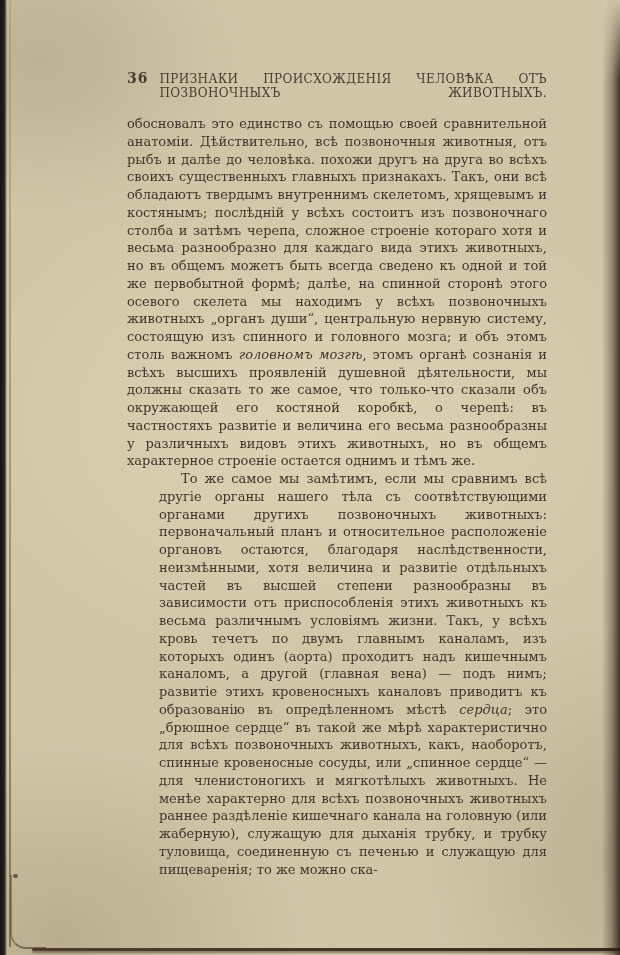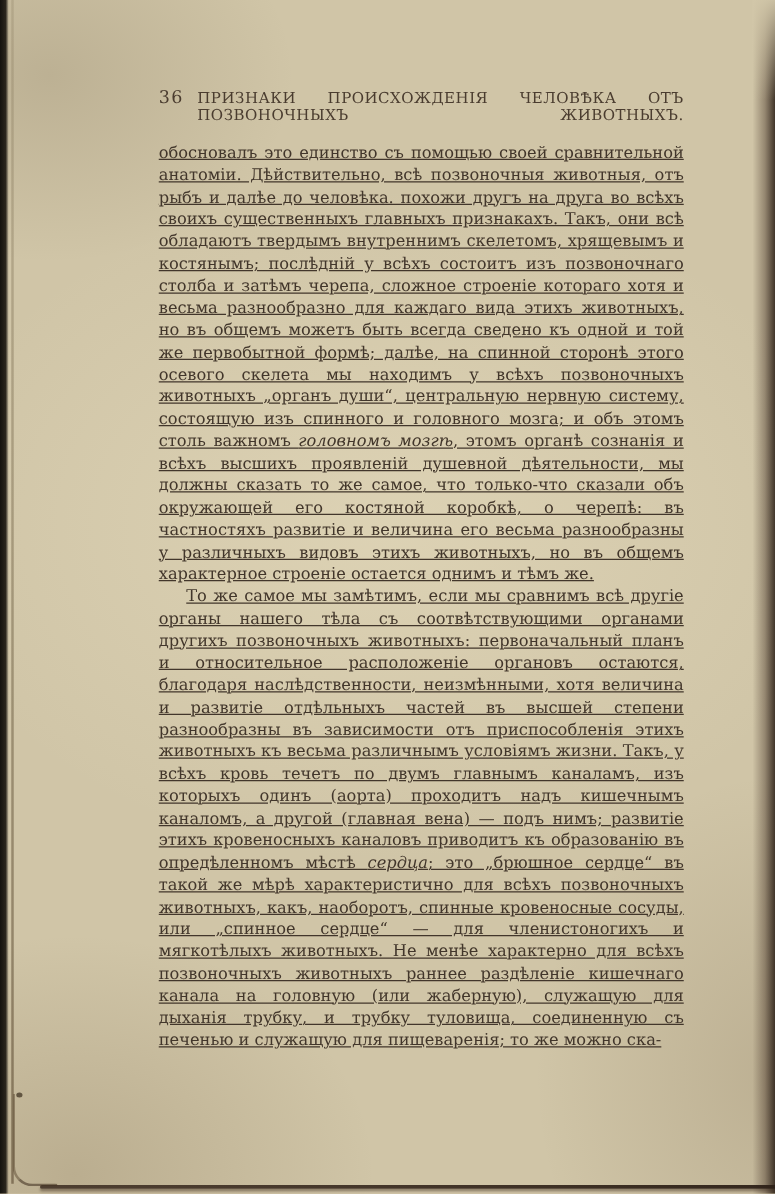--- a/index.html
+++ b/index.html
@@ -53,38 +53,37 @@
   
   .content {
     position: absolute; left: 127px; top: 70px; width: 420px;
   }
   .page-header {
     display: flex; align-items: baseline;
     color: #4a3c2f;
     margin-bottom: 15px;
   }
   .page-number {
-    font-size: 14px; font-weight: normal; letter-spacing: 1px;
+    font-size: 14px; font-weight: bold; letter-spacing: 1px;
     margin-right: 11px; white-space: nowrap;
   }
   .running-title {
     flex: 1;
     font-size: 12px; letter-spacing: 0.4px;
     text-align: justify; text-align-last: justify;
     white-space: normal;
   }
   .text-block {
     color: #42362b;
     font-size: 13px;
     line-height: 17.75px;
     text-align: justify;
-    text-decoration: underline;
   }
   .para { margin: 0; }
-  .para.indent { text-indent: 22px; }
+  .para.indent { text-indent: 22px; margin-left: 32px; }
   .ital { font-style: italic; }
 </style>
 </head>
 <body>
 
 <div class="page">
 
   <div class="left-edge"></div>
   <div class="inner-crease"></div>
   <div class="right-edge"></div>

